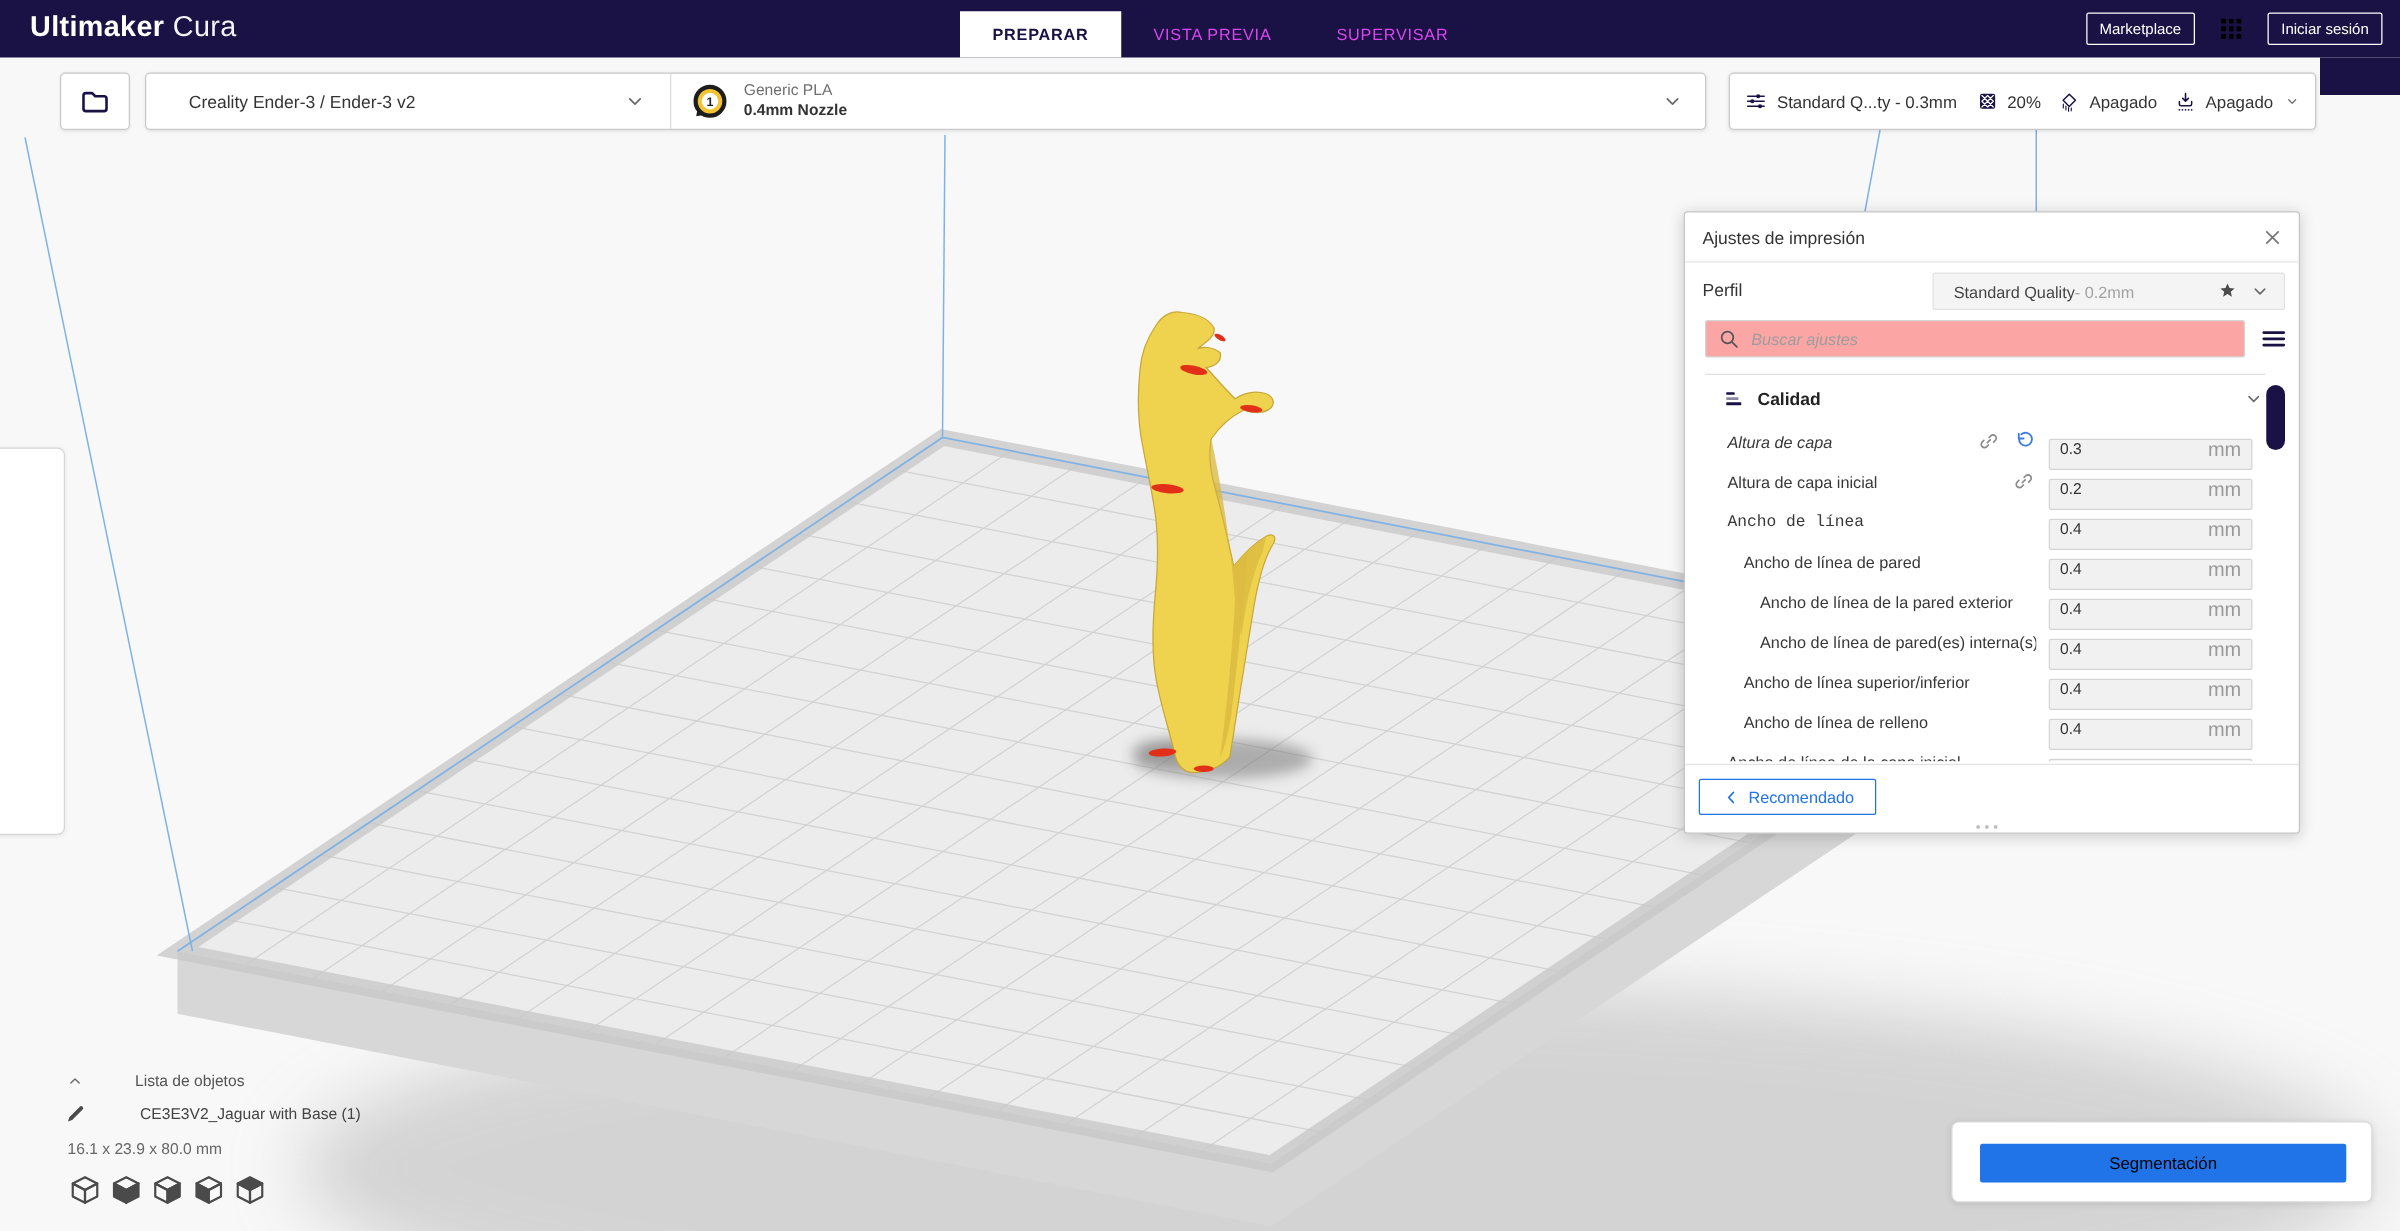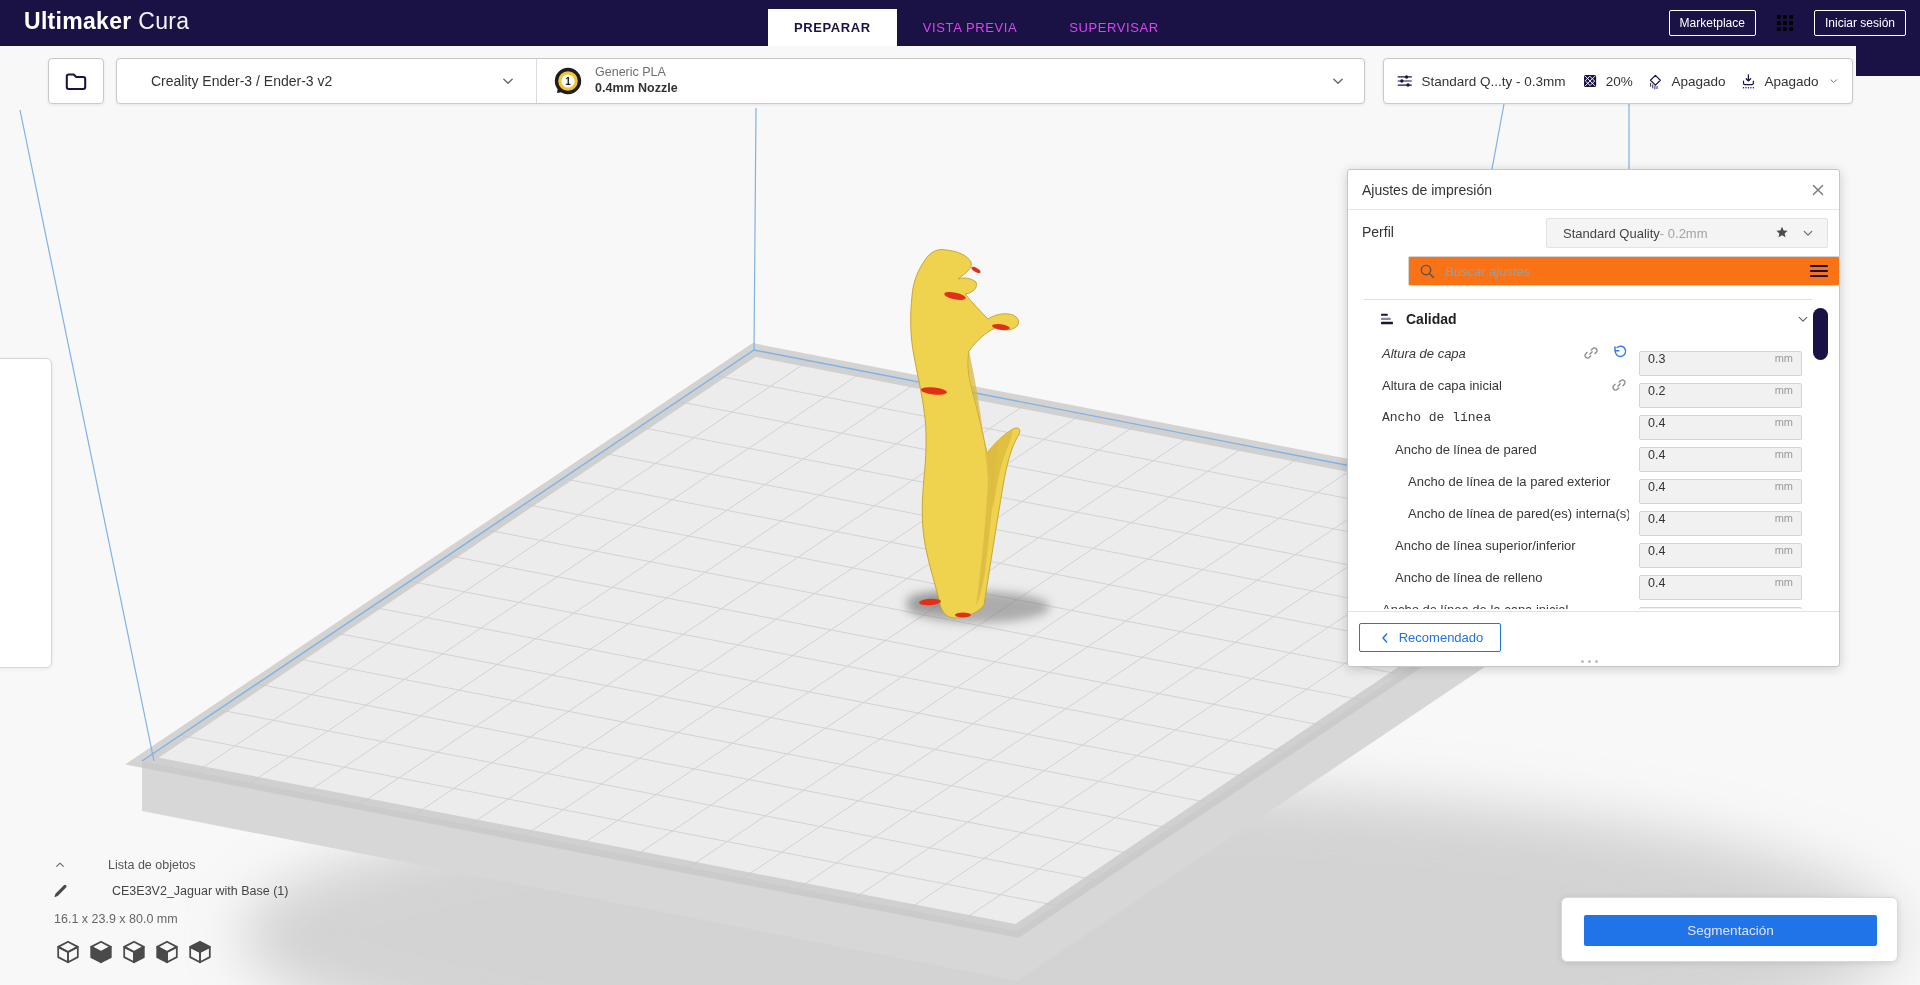--- a/index.html
+++ b/index.html
@@ -45,55 +45,55 @@
   
   #settings-panel { position:absolute; left:1347px; top:169px; width:493px; height:498px; background:#fff; border:1px solid #c6c6c6; border-radius:3px; box-shadow:0 2px 12px rgba(0,0,0,.18); z-index:30; }
   #sp-header { position:absolute; left:0; top:0; width:100%; height:40px; border-bottom:1px solid #e6e6e6; }
   #sp-title { position:absolute; left:14px; top:12px; font-size:14px; color:#333; }
   #sp-close { position:absolute; right:10px; top:9px; width:22px; height:22px; color:#777; cursor:pointer; }
   #sp-profile-label { position:absolute; left:14px; top:54px; font-size:14px; color:#333; }
   #sp-profile-dd { position:absolute; left:198px; top:48px; width:282px; height:30px; background:#f4f4f4; border:1px solid #e2e2e2; border-radius:2px; display:flex; align-items:center; padding:0 10px 0 16px; cursor:pointer; }
   #sp-profile-val { font-size:13px; color:#444; }
   #sp-profile-detail { font-size:13px; color:#a2a2a2; }
   #sp-profile-dd .spacer { flex:1; }
-  #sp-search { position:absolute; left:16px; top:86px; width:432px; height:30px; background:#f97316; border:1px solid #d4d4d4; border-radius:2px; display:flex; align-items:center; padding:0 8px;margin-left:44px; }
+  #sp-search { position:absolute; left:16px; top:86px; width:432px; height:30px; background:#fca5a5; border:1px solid #d4d4d4; border-radius:2px; display:flex; align-items:center; padding:0 8px; }
   #sp-search input { border:none; outline:none; background:transparent; font-family:inherit; font-size:13px; font-style:italic; color:#444; flex:1; margin-left:8px; }
   #sp-search input::placeholder { color:#9d9d9d; }
   #sp-menu { position:absolute; left:459px; top:89px; width:24px; height:24px; color:#1a1244; cursor:pointer; }
   #sp-divider { position:absolute; left:16px; top:129px; width:448px; border-top:1px solid #e0e0e0; }
   #sp-list { position:absolute; left:0; top:131px; width:478px; height:308px; overflow:hidden; }
   #cat-quality { height:36px; display:flex; align-items:center; padding:0 14px 0 30px; cursor:pointer; }
   #cat-quality .cat-label { font-size:14px; font-weight:700; color:#222; margin-left:10px; flex:1; }
   .setting-row { height:32px; display:flex; align-items:center; padding-right:24px; }
   .setting-label { font-size:13px; color:#383838; flex:1; white-space:nowrap; overflow:hidden; }
   .setting-label.italic { font-style:italic; }
   .row-icons { display:flex; gap:8px; margin-right:10px; }
   .row-icons .ic { width:20px; height:20px; }
   .value-box { width:163px; height:25px; background:#f1f1f1; border:1px solid #d4d4d4; border-radius:2px; display:flex; align-items:flex-start; justify-content:space-between; padding:0 8px; cursor:text; flex:none;margin-top:20px; }
   .value-box .val { font-size:12.5px; color:#333; }
-  .value-box .unit { font-size:11px; color:#9a9a9a; }
+  .value-box .unit { font-size:16px; color:#9a9a9a; }
   #sp-scrollbar { position:absolute; left:465px; top:138px; width:15px; height:52px; background:#1a1244; border-radius:8px; cursor:pointer; }
   #sp-footer-divider { position:absolute; left:0; top:441px; width:100%; border-top:1px solid #e2e2e2; }
   #recommended-btn { position:absolute; left:11px; top:453px; width:142px; height:29px; border:1px solid #2173e8; border-radius:2px; background:#fff; color:#2173e8; font-size:13px; font-family:inherit; display:flex; align-items:center; justify-content:center; gap:6px; cursor:pointer; }
   #recommended-btn .ic { color:#2173e8; }
   #sp-grip { position:absolute; left:233px; top:490px; display:flex; gap:4px; }
   #sp-grip i { width:3px; height:3px; border-radius:50%; background:#bdbdbd; }
 
   
   #object-list { position:absolute; left:52px; top:852px; z-index:10; }
   .ol-row { display:flex; align-items:center; height:26px;gap:28px; }
   #ol-header-label { font-size:12.5px; color:#555; margin-left:12px; }
   #ol-item-label { font-size:12.5px; color:#444; margin-left:14px; }
   #ol-dims { font-size:12.5px; color:#666; margin-top:8px; margin-left:2px; }
   #camera-views { display:flex; gap:5px; margin-top:12px; margin-left:2px; }
   .cam-btn { width:28px; height:28px; color:#4a4a4a; cursor:pointer; }
 
   
   #action-card { position:absolute; left:1561px; top:897px; width:337px; height:65px; background:#fff; border:1px solid #d9d9d9; border-radius:6px; box-shadow:0 1px 6px rgba(0,0,0,.10); z-index:25; }
-  #slice-btn { position:absolute; left:22px; top:17px; width:293px; height:31px; background:#2173e8; border:none; border-radius:2px; color:#e5e5e5; font-size:13.5px; font-family:inherit; cursor:pointer; }
+  #slice-btn { position:absolute; left:22px; top:17px; width:293px; height:31px; background:#2173e8; border:none; border-radius:2px; color:#000000; font-size:13.5px; font-family:inherit; cursor:pointer; }
 </style>
 </head>
 <body>
 
 <svg id="scene" viewBox="0 0 1920 985">
   <defs>
     <filter id="b30" x="-50%" y="-50%" width="200%" height="200%">
         <feGaussianBlur stdDeviation="28"></feGaussianBlur>
       </filter>
     <filter id="b6" x="-50%" y="-50%" width="200%" height="200%">

